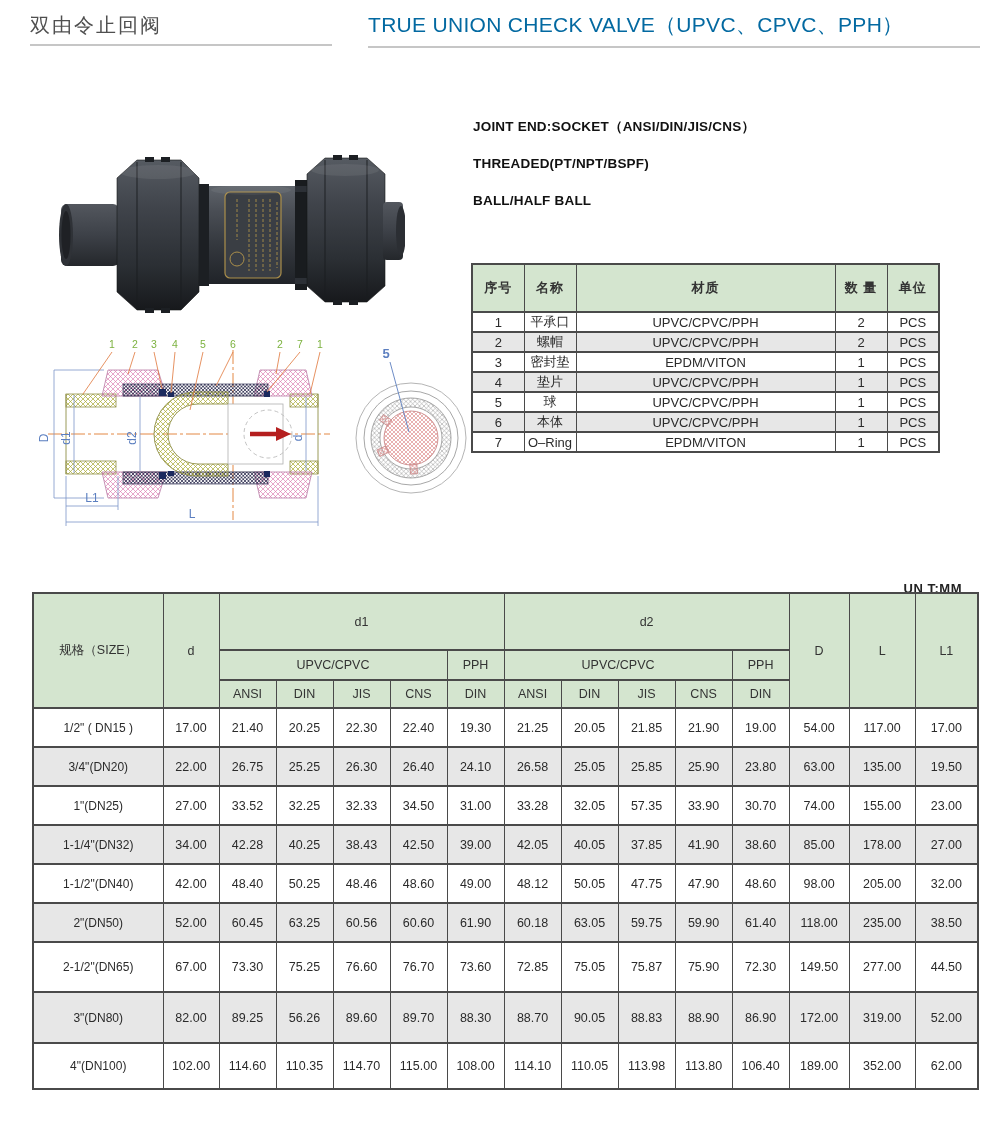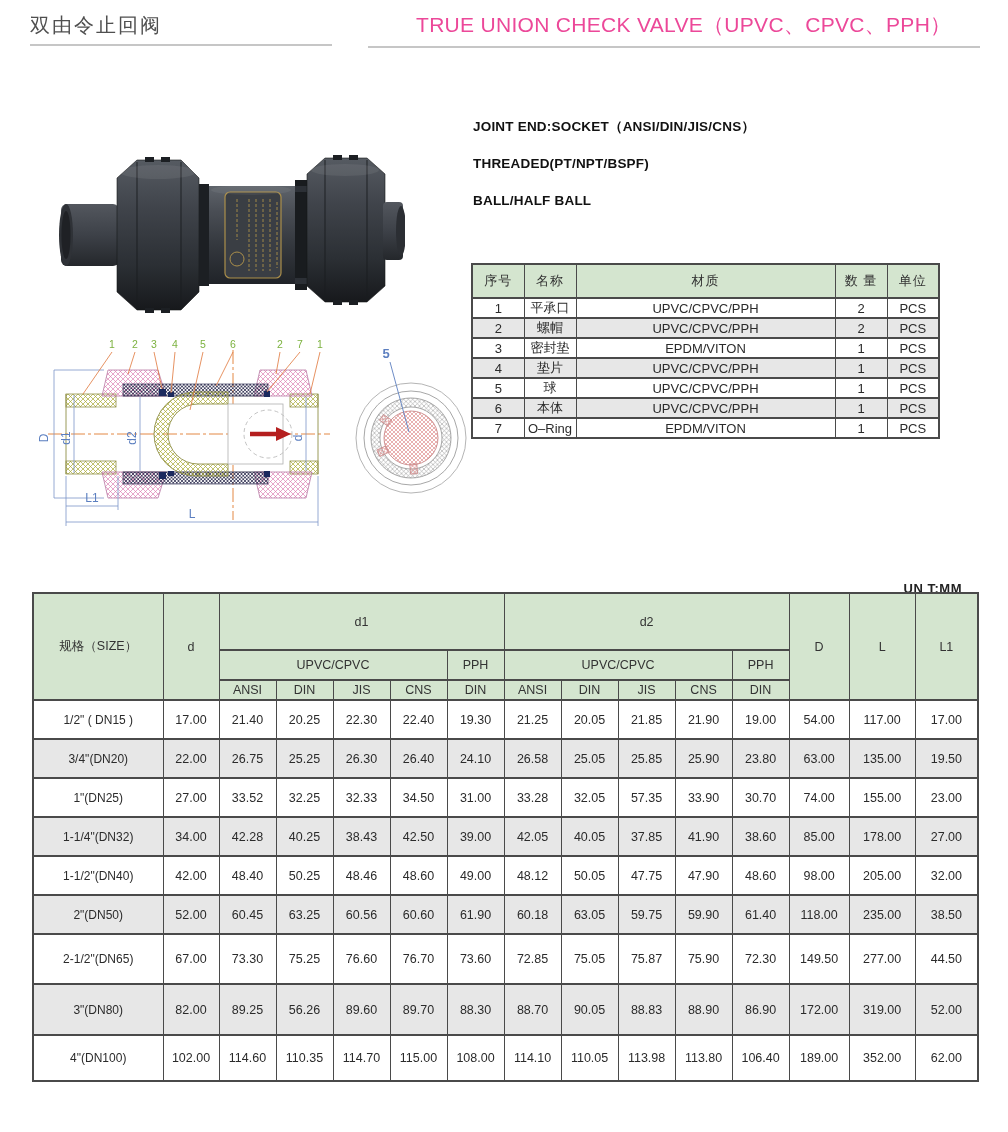--- a/index.html
+++ b/index.html
@@ -3,49 +3,49 @@
 <meta charset="utf-8">
 <style>
   * { margin:0; padding:0; box-sizing:border-box; }
   html,body { background:#ffffff; }
   body { font-family:"Liberation Sans","DejaVu Sans",sans-serif; color:#2b2b2b; }
   .page { position:relative; width:1008px; height:1132px; background:#ffffff; overflow:hidden; }
 
   
   .title-zh { position:absolute; left:30px; top:12px; font-size:20px; font-weight:normal; color:#4f4f4f; letter-spacing:2px; white-space:nowrap; }
   .rule-zh  { position:absolute; left:30px; top:44px; width:302px; height:2px; background:#c6c6c6; }
-  .title-en { position:absolute; left:368px; top:11px; font-size:21px; color:#ec4899; letter-spacing:0.3px; white-space:nowrap;margin-left:48px; }
+  .title-en { position:absolute; left:368px; top:11px; font-size:21px; color:#0369a1; letter-spacing:0.3px; white-space:nowrap; }
   .rule-en  { position:absolute; left:368px; top:46px; width:612px; height:2px; background:#c6c6c6; }
 
   
   .photo { position:absolute; left:55px; top:128px; }
 
   
   .specs { position:absolute; left:473px; top:108px; }
   .spec-line { font-size:13.5px; font-weight:bold; color:#111; height:37px; line-height:37px; white-space:nowrap; letter-spacing:0.2px; }
 
   
   .parts-table { position:absolute; left:471px; top:263px; width:467px; border-collapse:collapse; table-layout:fixed;
                  font-size:13px; text-align:center; border:2px solid #4a4a4a; }
   .parts-table th, .parts-table td { border:1px solid #4a4a4a; border-top-width:2px; overflow:hidden; white-space:nowrap; }
-  .parts-table thead th { background:#d4e5cf; height:34px; font-weight:normal; letter-spacing:1px; color:#333;margin-left:8px; }
+  .parts-table thead th { background:#d4e5cf; height:48px; font-weight:bold; letter-spacing:1px; color:#333;margin-left:8px; }
   .parts-table tbody tr { height:20px; }
   .parts-table tbody tr:nth-child(even) td { background:#e7e7e7; }
 
   
   .unit-note { position:absolute; left:830px; top:571px; width:132px; text-align:right; font-size:13px; font-weight:bold; color:#222; letter-spacing:0.5px;margin-top:10px; }
 
   
   .dim-table { position:absolute; left:32px; top:592px; width:945px; border-collapse:collapse; table-layout:fixed;
                font-size:12.5px; text-align:center; border:2px solid #4a4a4a; }
   .dim-table th, .dim-table td { border:1px solid #4a4a4a; border-top-width:2px; overflow:hidden; white-space:nowrap; }
   .dim-table thead th { background:#d4e5cf; font-weight:normal; color:#333; }
   .dim-table thead tr:nth-child(1) { height:57px; }
   .dim-table thead tr:nth-child(2) { height:30px;margin-left:8px; }
-  .dim-table thead tr:nth-child(3) { height:20px; }
+  .dim-table thead tr:nth-child(3) { height:28px; }
   .dim-table tbody tr { height:39px; }
   .dim-table tbody tr:nth-child(7) { height:50px; }
   .dim-table tbody tr:nth-child(8) { height:51px; }
   .dim-table tbody tr:nth-child(9) { height:46px; }
   .dim-table tbody tr:nth-child(even) td { background:#e7e7e7; }
   .dim-table .size-cell { font-size:12px; }
 
   
   .drawing { position:absolute; left:28px; top:334px; }
   .drawing text { font-family:"Liberation Sans","DejaVu Sans",sans-serif; }

